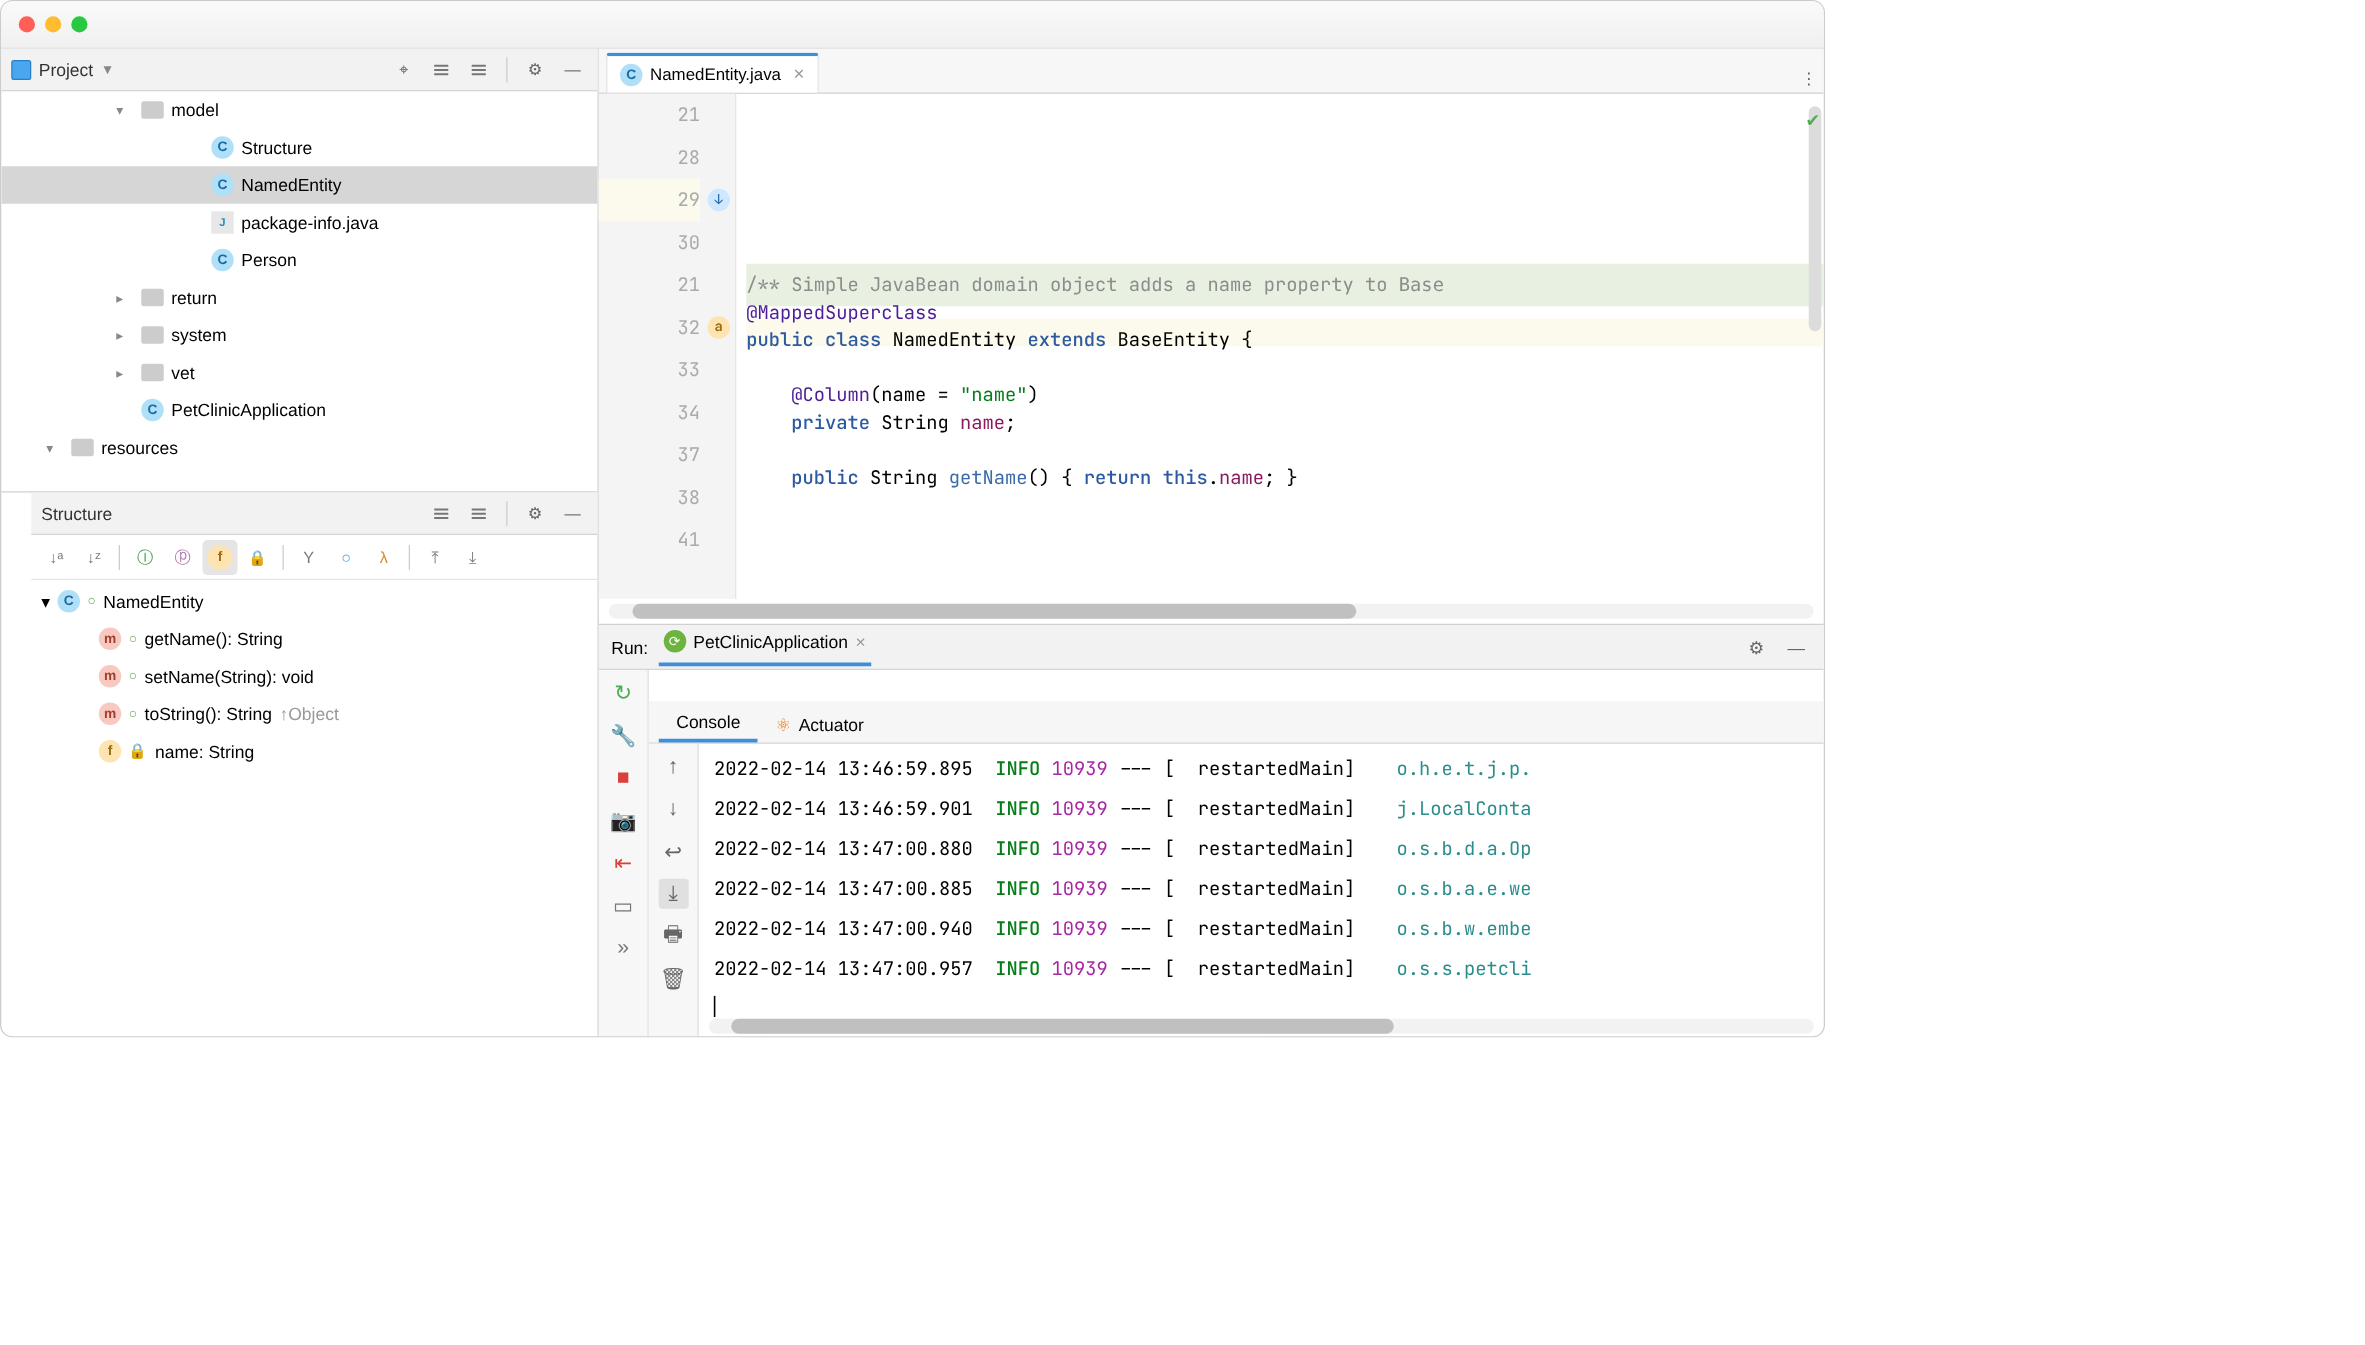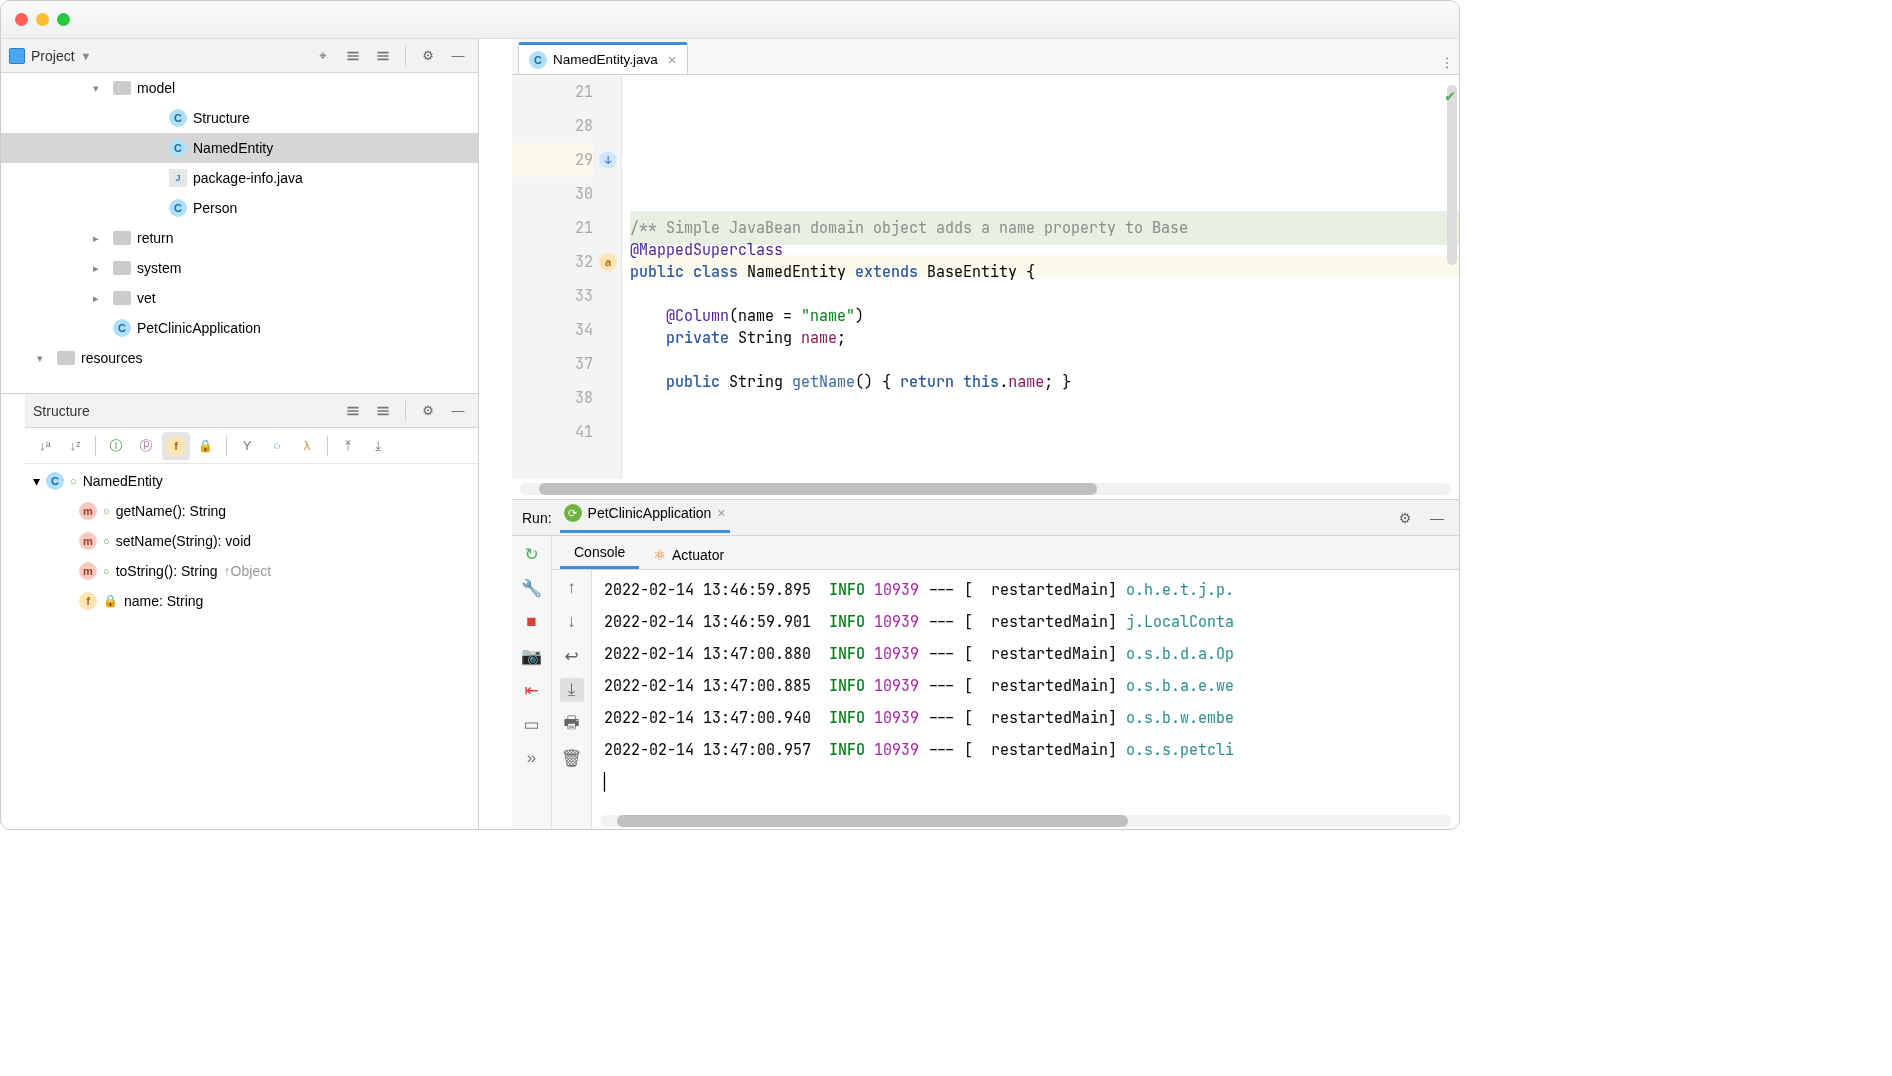--- a/index.html
+++ b/index.html
@@ -3,21 +3,21 @@
 <meta charset="utf-8">
 <style>
 * { box-sizing: border-box; margin: 0; padding: 0; }
 body { font-family: -apple-system, BlinkMacSystemFont, "Segoe UI", sans-serif; font-size: 13px; background: #fff; color: #000; overflow: hidden; }
 .window { width: 1460px; height: 830px; border: 1px solid #ccc; border-radius: 10px; display: flex; flex-direction: column; background: #fff; overflow: hidden; }
 .titlebar { height: 38px; display: flex; align-items: center; padding: 0 14px; background: linear-gradient(#fafafa,#f0f0f0); border-bottom: 1px solid #ddd; position: relative; }
 .traffic { display: flex; gap: 8px; }
 .tball { width: 13px; height: 13px; border-radius: 50%; }
 .tred { background: #ff5f57; } .tyel { background: #febc2e; } .tgrn { background: #28c840; }
 .title { position: absolute; left: 0; right: 0; text-align: center; font-weight: 600; font-size: 14px; color: #333; }
-.body { flex: 1; display: flex; min-height: 0; gap: 33px; }
+.body { flex: 1; display: flex; min-height: 0; }
 .left { width: 478px; display: flex; flex-direction: column; border-right: 1px solid #d0d0d0; }
 .right { flex: 1; display: flex; flex-direction: column; min-width: 0; }
 .panel-hdr { height: 34px; display: flex; align-items: center; padding: 0 8px; background: #f2f2f2; border-bottom: 1px solid #d5d5d5; gap: 6px; }
 .panel-title { font-weight: 500; font-size: 14px; color: #333; }
 .proj-icon { width: 16px; height: 16px; background: #4aa6ee; border: 1px solid #2a7fc4; border-radius: 2px; display: inline-block; }
 .spacer { flex: 1; }
 .ibtn { width: 24px; height: 24px; display: flex; align-items: center; justify-content: center; cursor: pointer; color: #666; border-radius: 3px; }
 .tree { flex: 0 0 320px; overflow: auto; font-size: 14px; }
 .trow { display: flex; align-items: center; height: 30px; padding-left: 8px; gap: 6px; cursor: pointer; }
 .trow.sel { background: #d6d6d6; }
@@ -52,27 +52,27 @@
 .mth { color: #3a6aa8; }
 .fld { color: #8a1a5d; }
 .cmt { color: #8c8c8c; background: #e8f0e2; display: inline-block; width: 100%; }
 .run-panel { height: 330px; border-top: 1px solid #d0d0d0; display: flex; flex-direction: column; }
 .run-hdr { height: 36px; display: flex; align-items: center; padding: 0 10px; background: #f2f2f2; border-bottom: 1px solid #d5d5d5; gap: 8px; font-size: 14px; }
 .run-tab { padding: 2px 4px 8px; border-bottom: 3px solid #3f8ed8; font-weight: 500; display: flex; align-items: center; gap: 6px; }
 .run-body { flex: 1; display: flex; min-height: 0; }
 .run-side { width: 40px; background: #f7f7f7; border-right: 1px solid #e0e0e0; display: flex; flex-direction: column; align-items: center; padding-top: 6px; gap: 10px; font-size: 17px; }
 .run-side2 { width: 40px; background: #f7f7f7; border-right: 1px solid #e0e0e0; display: flex; flex-direction: column; align-items: center; padding-top: 6px; gap: 10px; font-size: 17px; color: #888; }
 .run-main { flex: 1; display: flex; flex-direction: column; min-width: 0; }
-.run-tabs2 { height: 34px; display: flex; align-items: flex-end; border-bottom: 1px solid #d5d5d5; padding-left: 8px; background: #f6f6f6; }
+.run-tabs2 { height: 34px; display: flex; align-items: flex-end; border-bottom: 1px solid #d5d5d5; padding-left: 8px; background: #f6f6f6; margin-top: 25px; }
 .rtab2 { padding: 6px 14px; font-size: 14px; cursor: pointer; display: flex; align-items: center; gap: 6px; }
 .rtab2.active { border-bottom: 3px solid #3f8ed8; font-weight: 500; }
 .console { flex: 1; overflow: auto; font-family: "JetBrains Mono", Menlo, Consolas, monospace; font-size: 15px; line-height: 32px; padding: 4px 0 4px 12px; white-space: pre; }
 .lvl-info { color: #067d17; font-weight: 500; }
 .pid { color: #a626a4; }
-.logger { color: #2a8c8c; }
+.logger { color: #2a8c8c; margin-left: 24px; }
 .scrollbar-h { height: 12px; background: rgba(0,0,0,0.05); border-radius: 6px; margin: 4px 8px; position: relative; }
 .scrollbar-h::after { content:''; position:absolute; left:2%; width:60%; height:100%; background:#c0c0c0; border-radius:6px; }
 .ed-scroll-v { position: absolute; right: 2px; top: 10px; width: 10px; height: 180px; background: #dcdcdc; border-radius: 5px; }
 .check { position: absolute; right: 4px; top: 4px; color: #4caf50; font-size: 16px; }
 .spring-icon { width: 18px; height: 18px; border-radius: 50%; background: #6db33f; color: #fff; display: inline-flex; align-items: center; justify-content: center; font-size: 11px; }
 svg.i { width: 18px; height: 18px; }
 .sep { width:1px; height:20px; background:#ccc; margin:0 4px; }
 </style>
 </head>
 <body>

